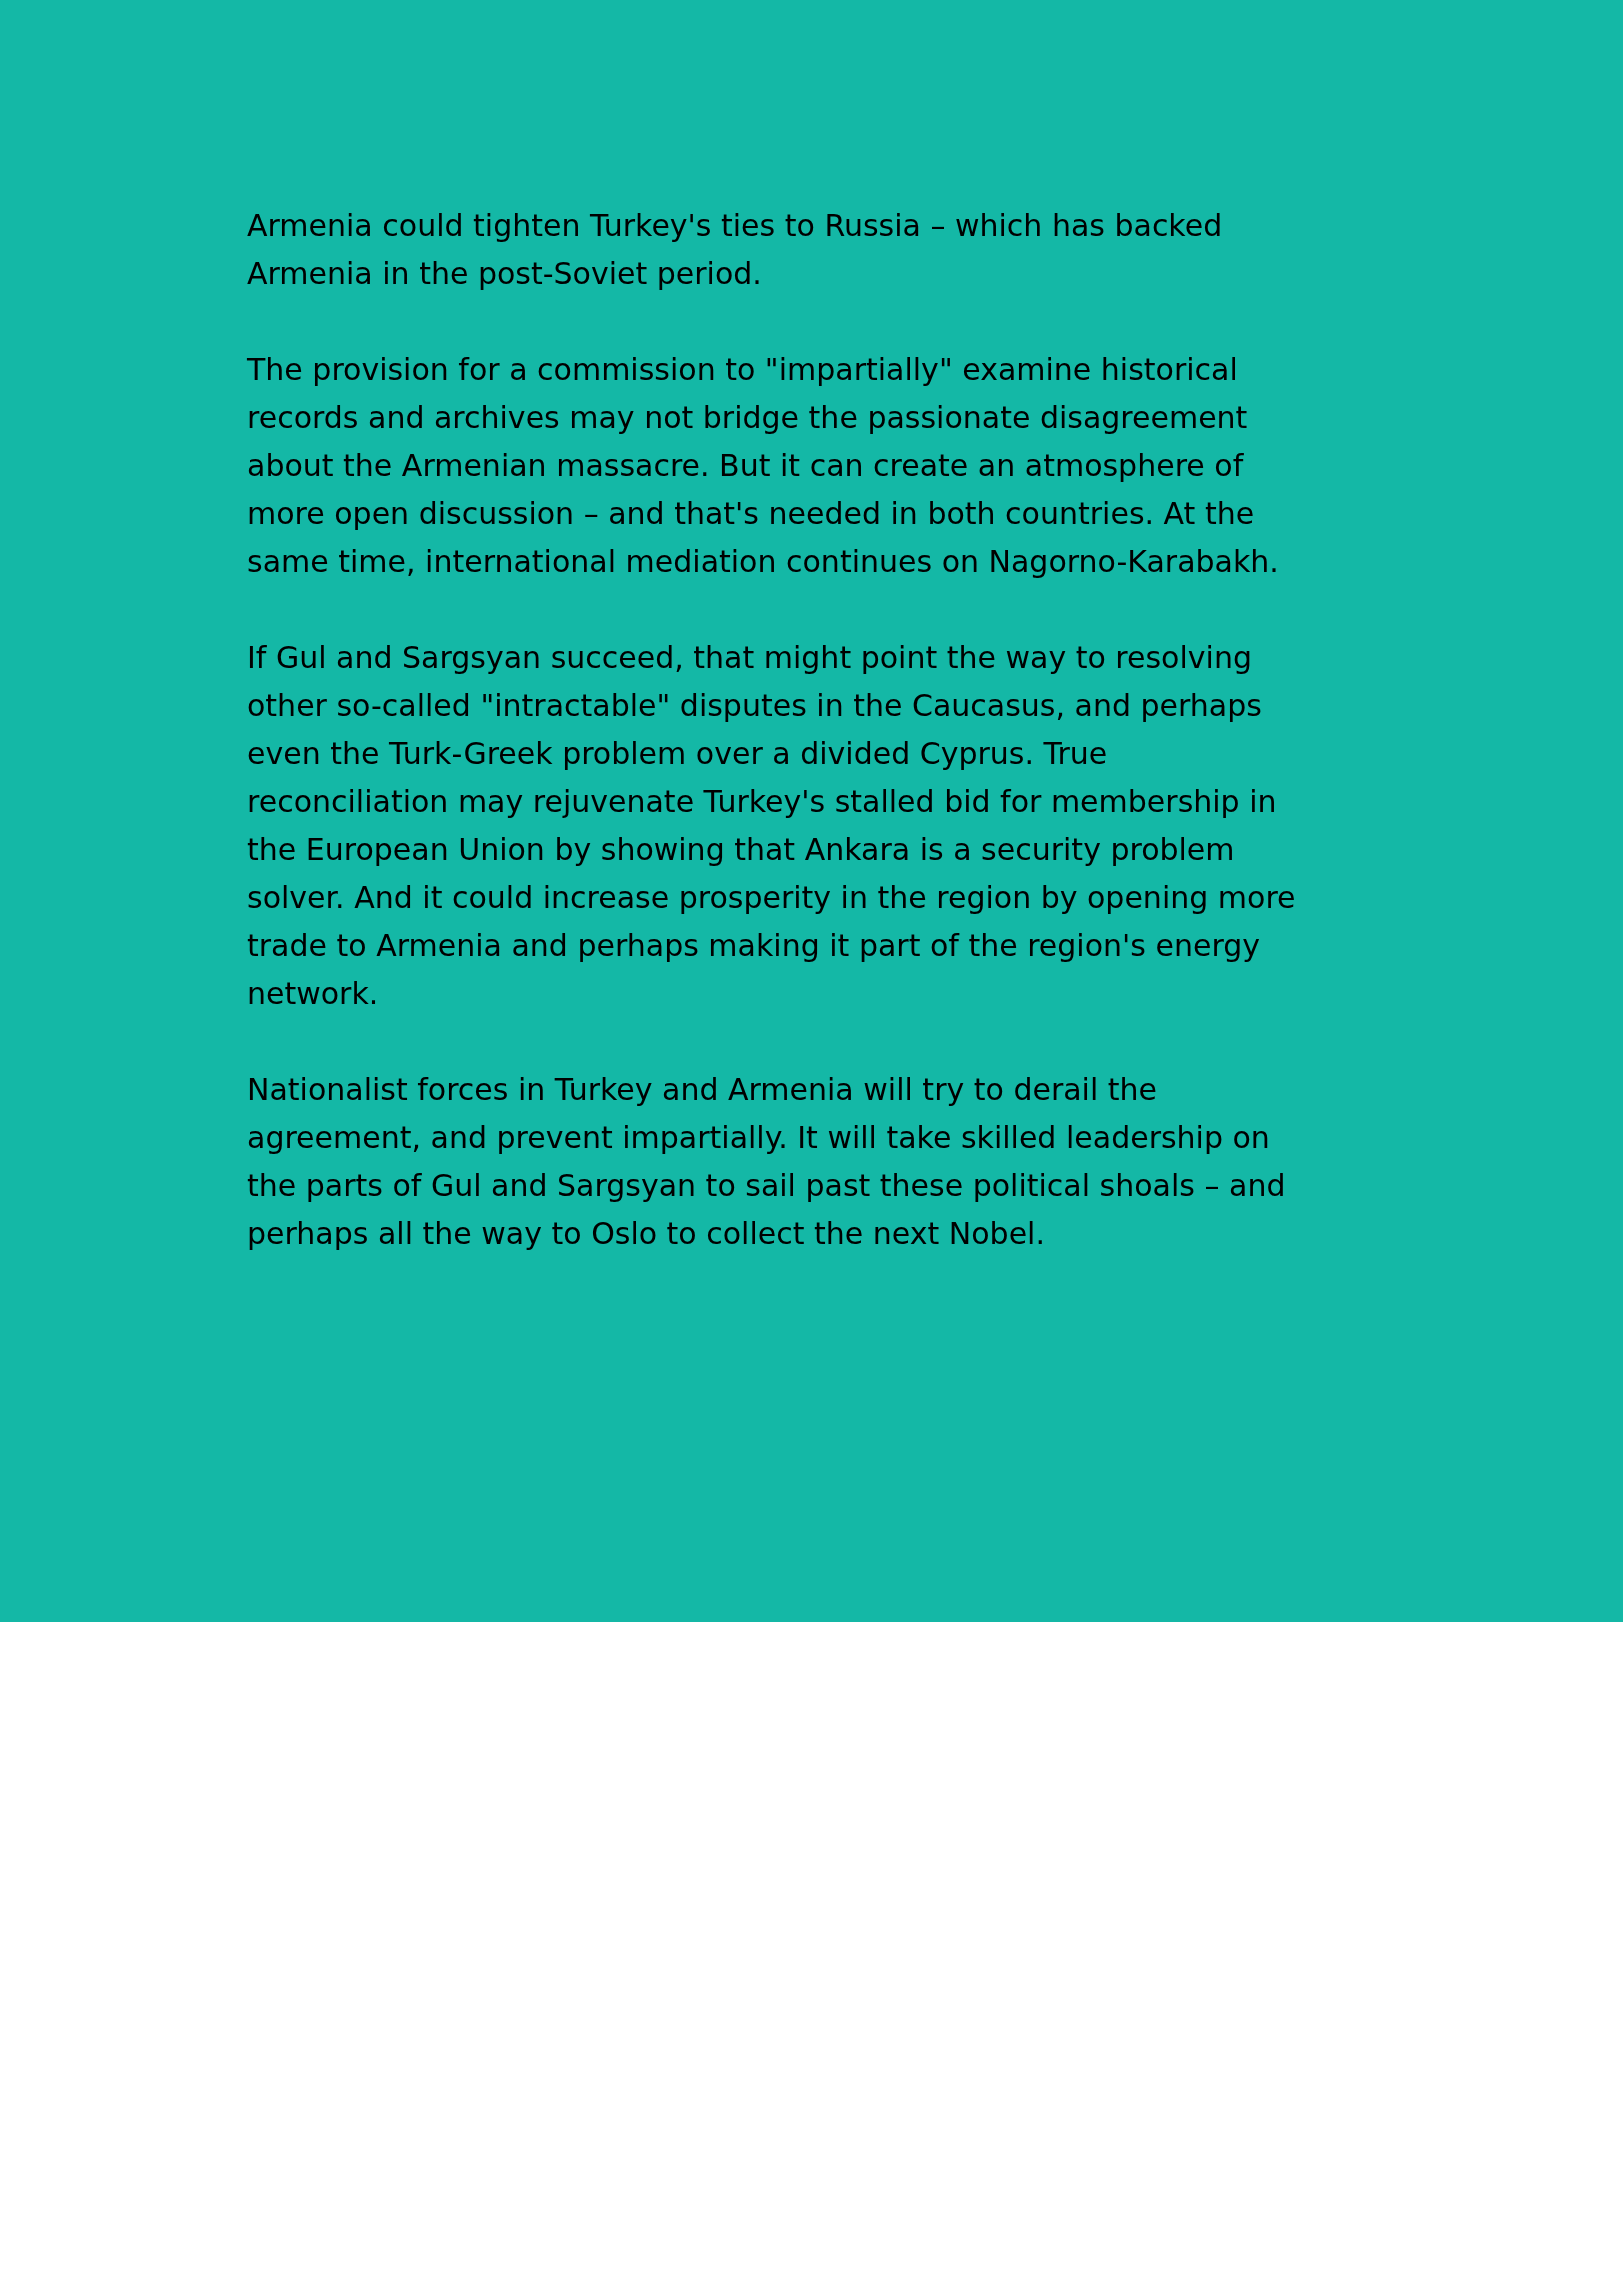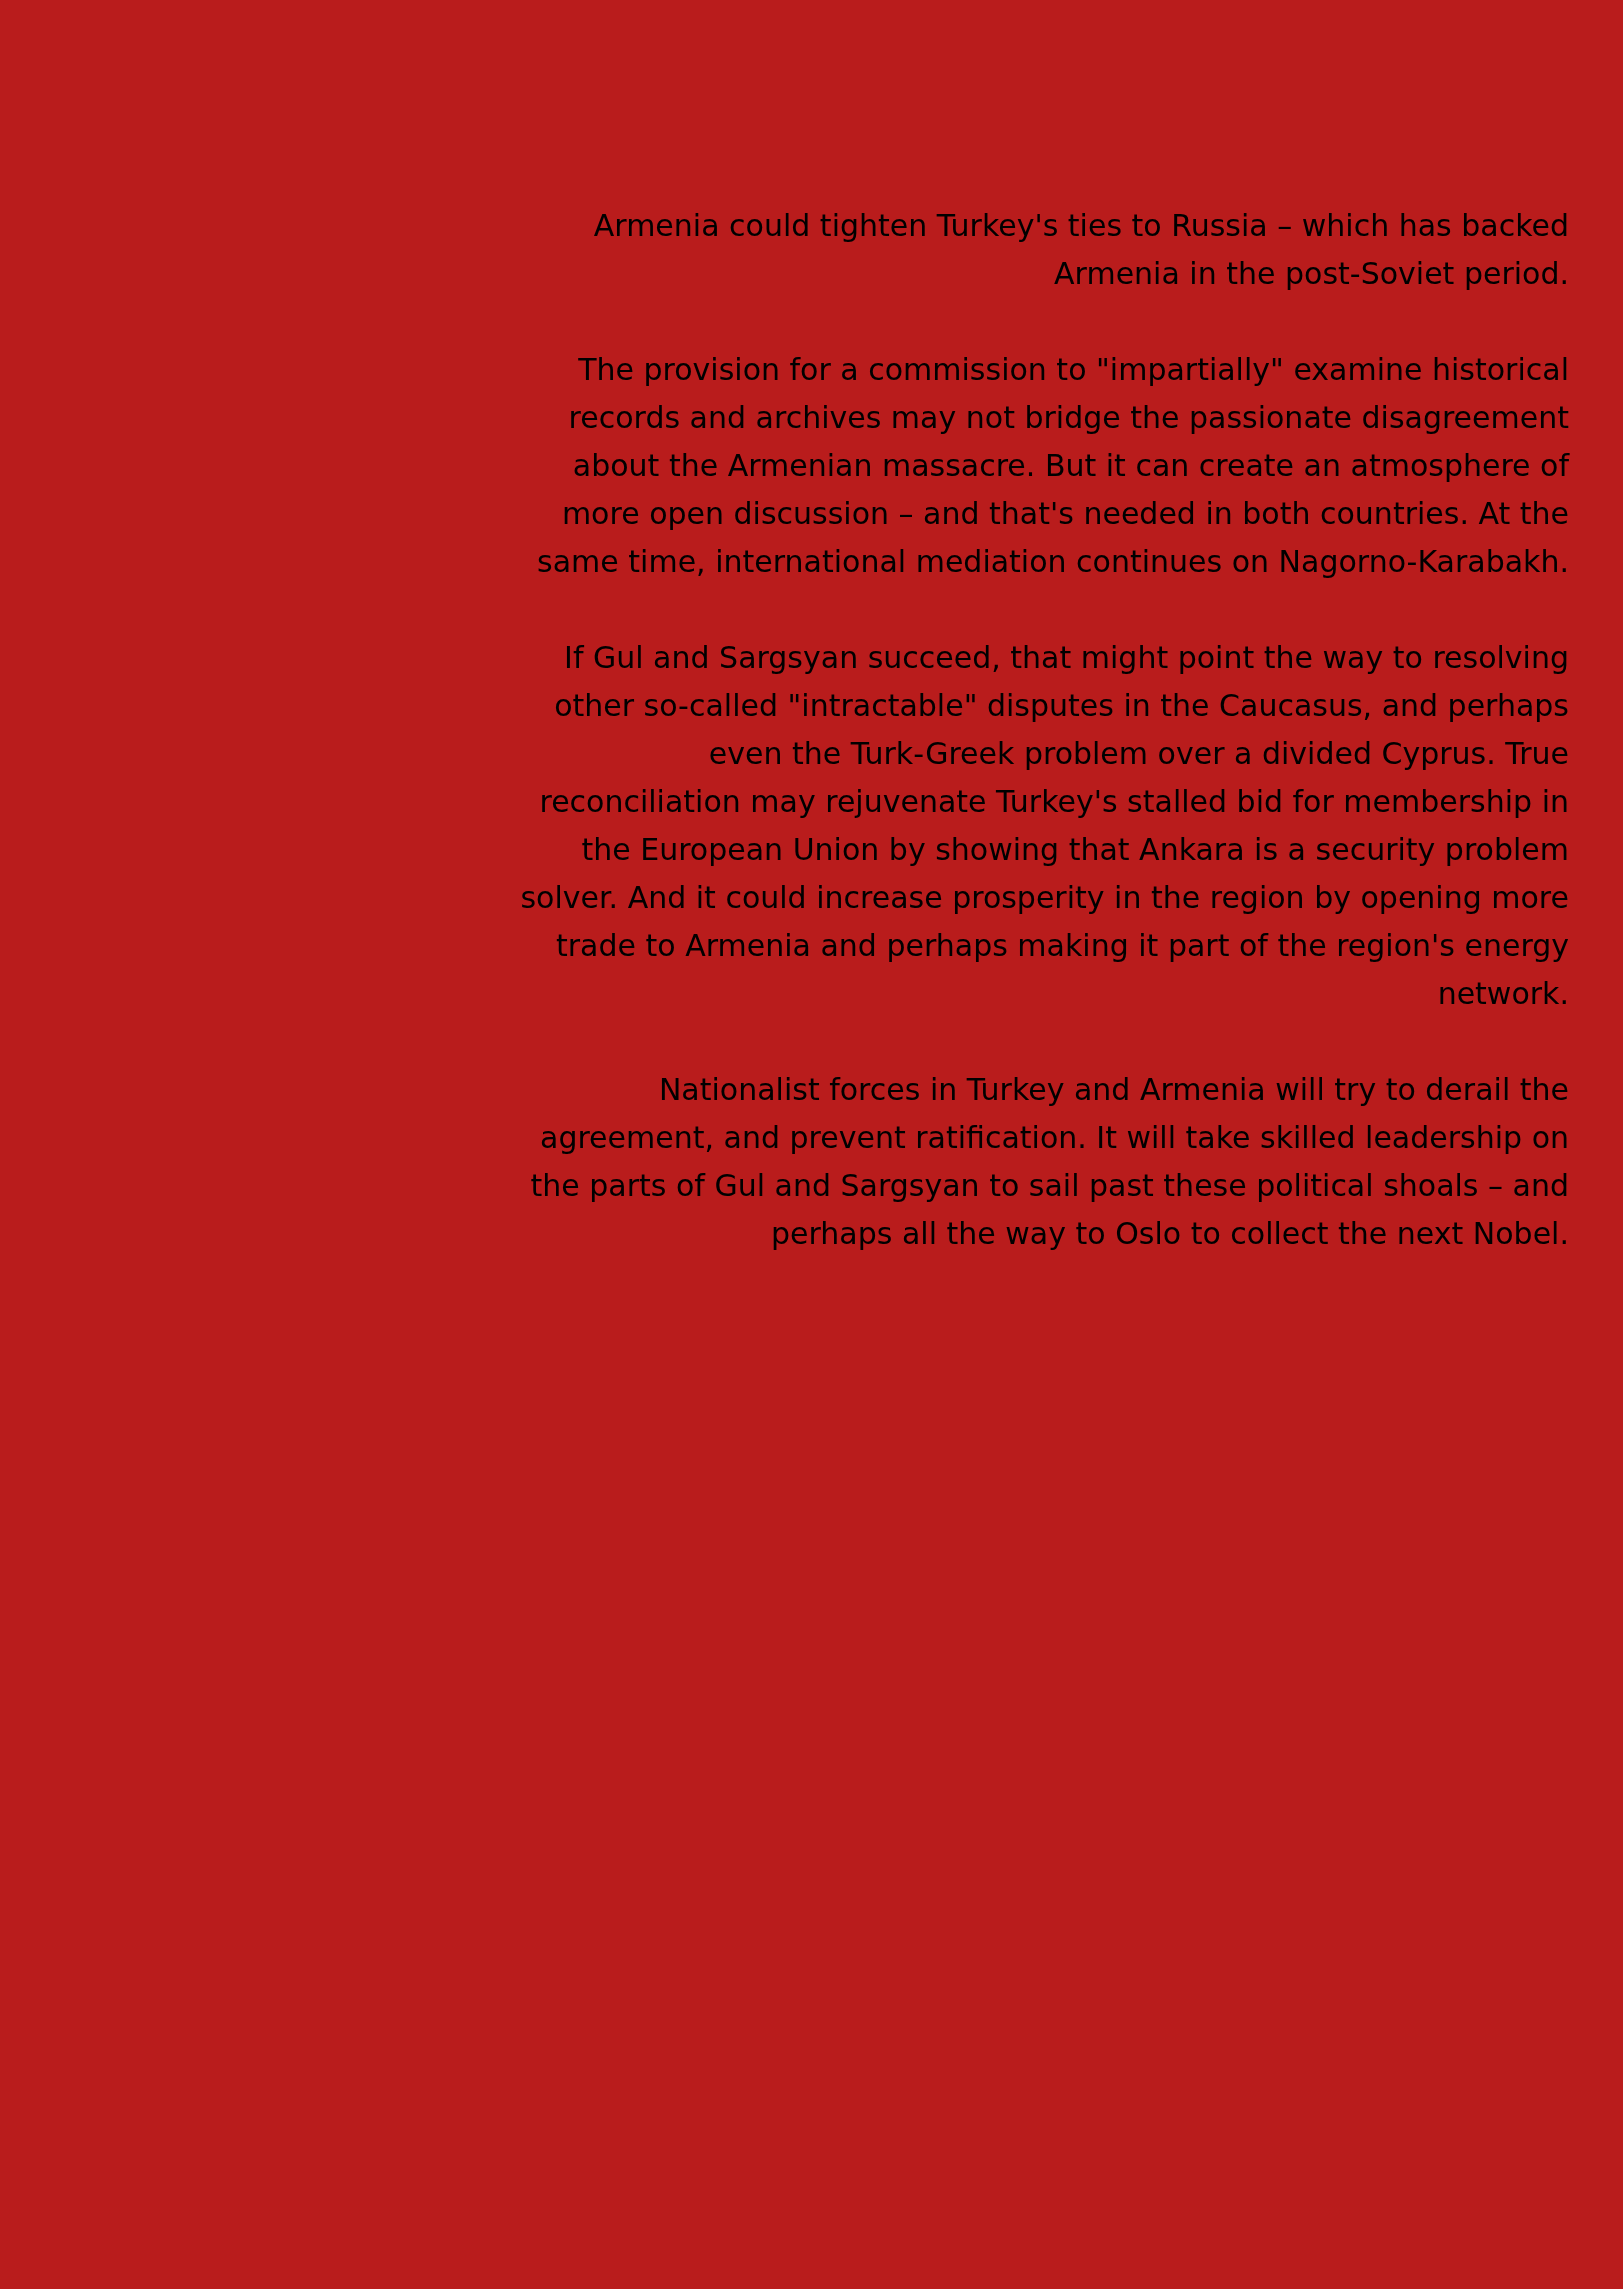--- a/index.html
+++ b/index.html
@@ -3,25 +3,24 @@
 <meta charset="utf-8">
 <style>
   html, body {
     margin: 0;
     padding: 0;
     background: #ffffff;
   }
   .page {
     position: relative;
     width: 1623px;
-    height: 2289px;
-    background: #b91c1c;
+    height: 1622px;
+    background: #14b8a6;
     overflow: hidden;
     font-family: "DejaVu Sans", "Liberation Sans", sans-serif;
-    text-align: right;
   }
   .text-block {
     position: absolute;
     left: 247px;
     top: 202px;
     width: 1322px;
   }
   .para {
     margin: 0 0 48px 0;
     font-size: 30px;
@@ -45,18 +44,18 @@
 same time, international mediation continues on Nagorno-Karabakh.</p>
     <p class="para">If Gul and Sargsyan succeed, that might point the way to resolving
 other so-called "intractable" disputes in the Caucasus, and perhaps
 even the Turk-Greek problem over a divided Cyprus. True
 reconciliation may rejuvenate Turkey's stalled bid for membership in
 the European Union by showing that Ankara is a security problem
 solver. And it could increase prosperity in the region by opening more
 trade to Armenia and perhaps making it part of the region's energy
 network.</p>
     <p class="para">Nationalist forces in Turkey and Armenia will try to derail the
-agreement, and prevent ratification. It will take skilled leadership on
+agreement, and prevent impartially. It will take skilled leadership on
 the parts of Gul and Sargsyan to sail past these political shoals – and
 perhaps all the way to Oslo to collect the next Nobel.</p>
   </div>
 </div>
 
 
 </body></html>

